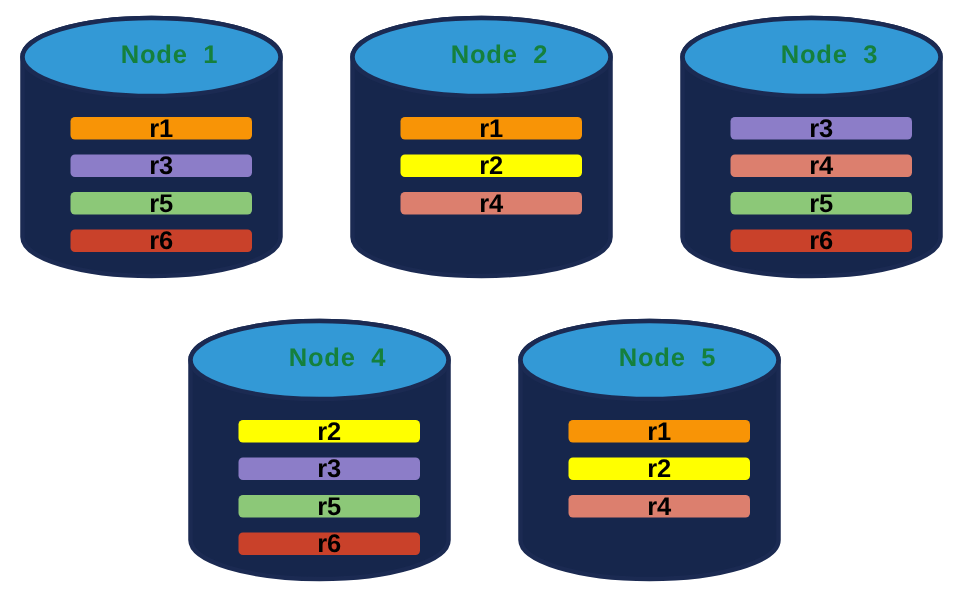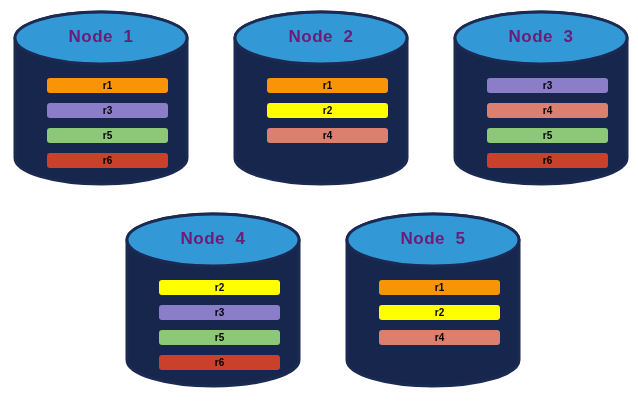--- a/index.html
+++ b/index.html
@@ -28,24 +28,24 @@
 
   .cyl-svg {
     position: absolute;
     left: 0;
     top: 0;
     overflow: visible;
   }
 
   .node-title {
     position: absolute;
-    left: 0;
+    left: 12px;
     width: 100%;
     text-align: center;
-    color: #701a75;
+    color: #15803d;
     font-weight: bold;
     font-size: 17px;
     letter-spacing: 0.5px;
     white-space: pre;
     z-index: 4;
     pointer-events: none;
   }
 
   .shards {
     position: absolute;
@@ -55,21 +55,21 @@
     display: flex;
     flex-direction: column;
   }
 
   .shard {
     position: relative;
     border-radius: 3px;
     text-align: center;
     color: #000000;
     font-weight: bold;
-    font-size: 10px;
+    font-size: 17px;
     line-height: 15px;
     height: 15px;
     box-sizing: border-box;
     margin-left: 13px;
   }
 </style>
 </head>
 <body>
 
 <div id="diagram">

